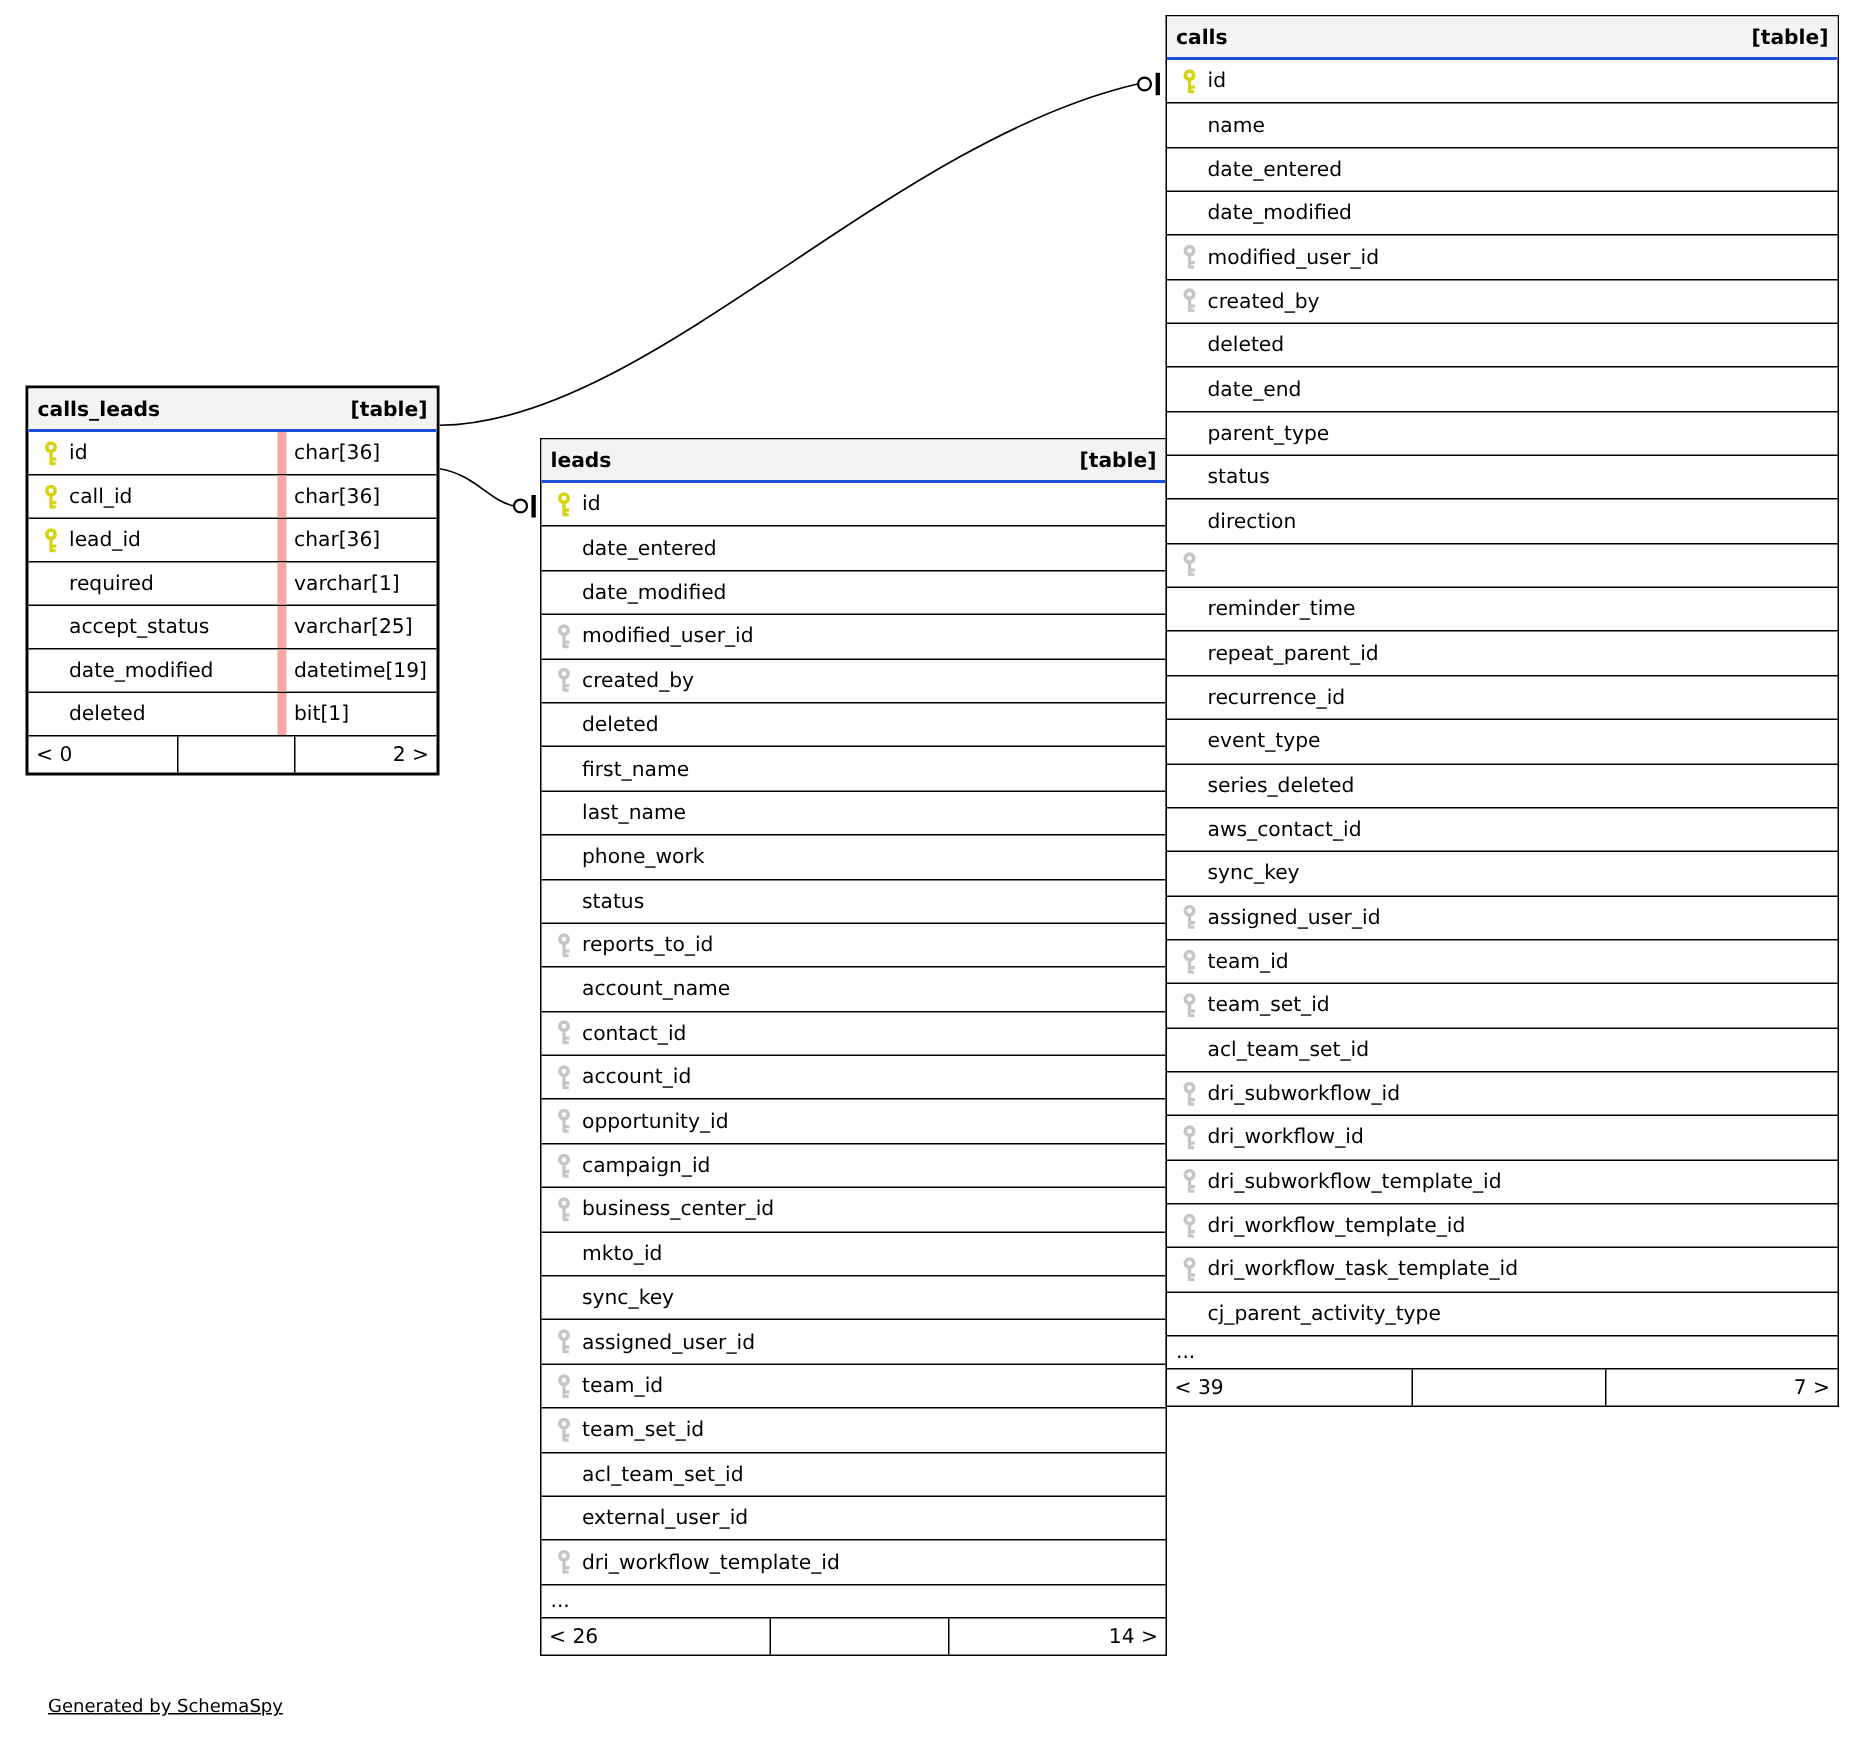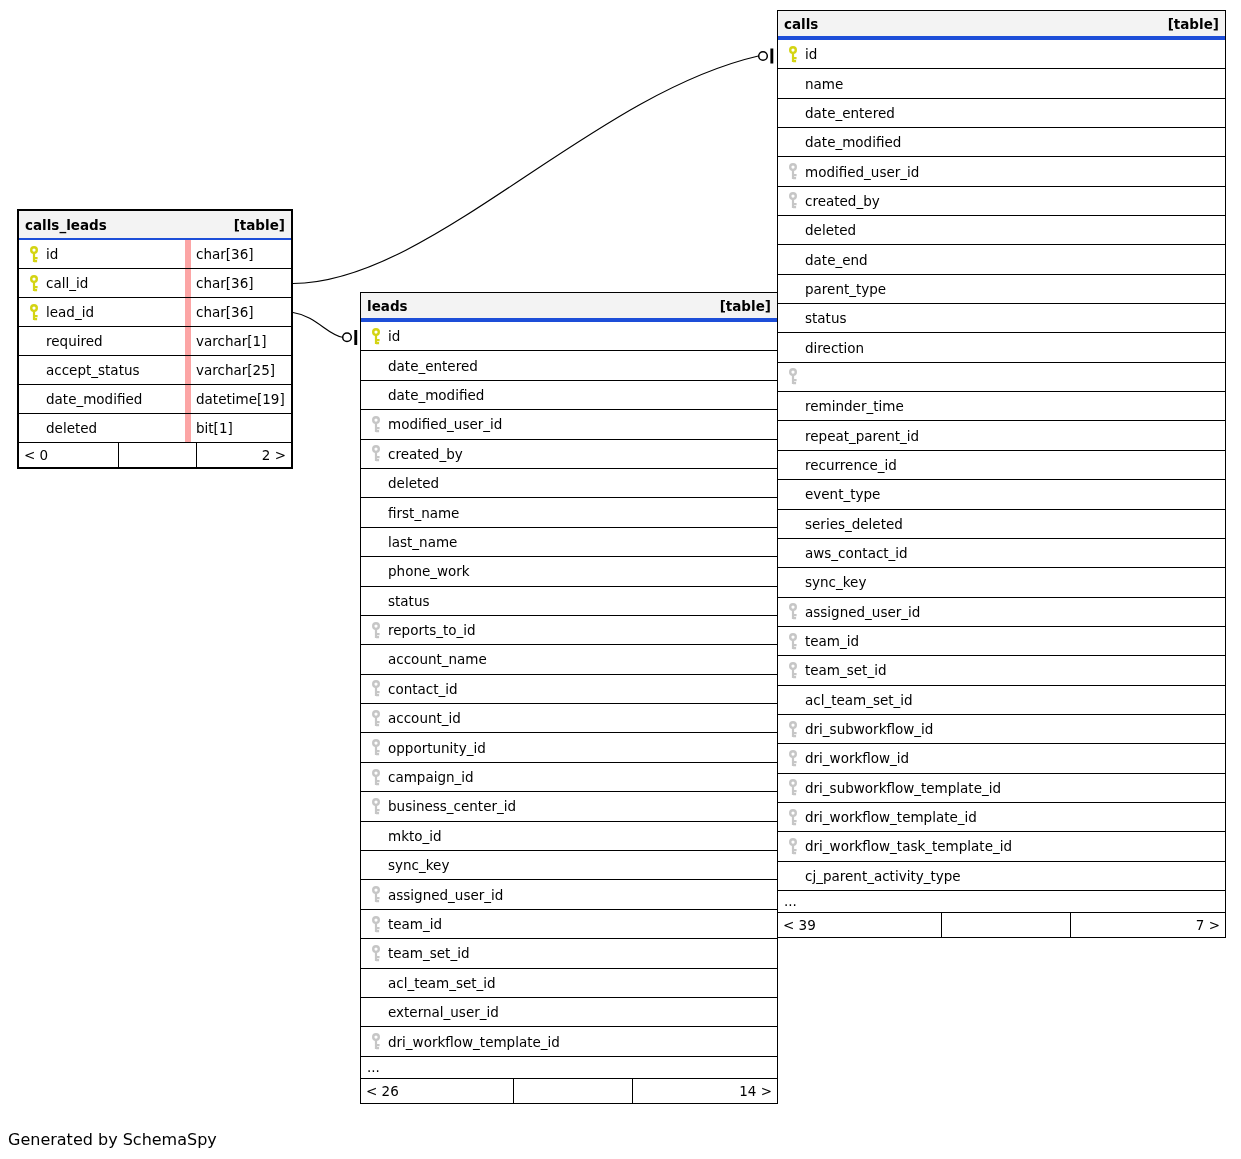--- a/index.html
+++ b/index.html
@@ -11,23 +11,23 @@
   svg.relations{position:absolute;left:0;top:0;z-index:0;}
   .rel{fill:none;stroke:#000;stroke-width:1.15px;}
   .dot{fill:#fff;stroke:#000;stroke-width:1.5px;}
   .tee{fill:#000;}
   .arr{fill:#000;stroke:#000;stroke-width:0.5px;}
 
   .tbl{
     position:absolute;background:#fff;border:1px solid #000;
     box-sizing:border-box;font-size:13.5px;z-index:1;
   }
-  .tbl.main{border-width:2px;}
+  .tbl.main{border-width:2px;margin-top:48px;}
   .hdr{
-    height:29px;box-sizing:border-box;border-bottom:4px solid #1d4ed8;
+    height:29px;box-sizing:border-box;border-bottom:2px solid #1d4ed8;
     background:#f3f3f3;display:flex;justify-content:space-between;
     align-items:center;padding:0 6px;
   }
   .tbl.main .hdr{border-bottom-width:2px;}
   .tname{font-weight:bold;white-space:nowrap;}
   .ttag{white-space:nowrap;font-weight:bold;}
   .row{
     height:var(--rh);box-sizing:border-box;border-bottom:1px solid #000;
     display:flex;align-items:center;
   }
@@ -44,21 +44,21 @@
   }
   .more{
     height:22px;box-sizing:border-box;border-bottom:1px solid #000;
     padding-left:6px;display:flex;align-items:center;
   }
   .foot{height:24px;box-sizing:border-box;display:flex;align-items:stretch;}
   .fcell{box-sizing:border-box;display:flex;align-items:center;}
   .fl{width:36.5%;padding-left:5px;}
   .fm{width:29%;border-left:1px solid #000;border-right:1px solid #000;}
   .fr{width:34.5%;justify-content:flex-end;padding-right:5px;}
-  .gennote{position:absolute;left:8px;top:1130px;font-size:16px;white-space:nowrap;}
+  .gennote{position:absolute;left:32px;top:1130px;font-size:12px;white-space:nowrap;text-decoration:underline;}
 </style>
 </head>
 <body>
 
 <svg class="relations" width="1241" height="1159" viewBox="0 0 1241 1159">
   <g>
     <path class="rel" d="M293,283.5 C430,283 590,95 758.3,56"></path>
     <circle class="dot" cx="763" cy="56" r="4.3"></circle>
     <rect class="tee" x="770.4" y="48.5" width="2.9" height="15"></rect>
   </g>

